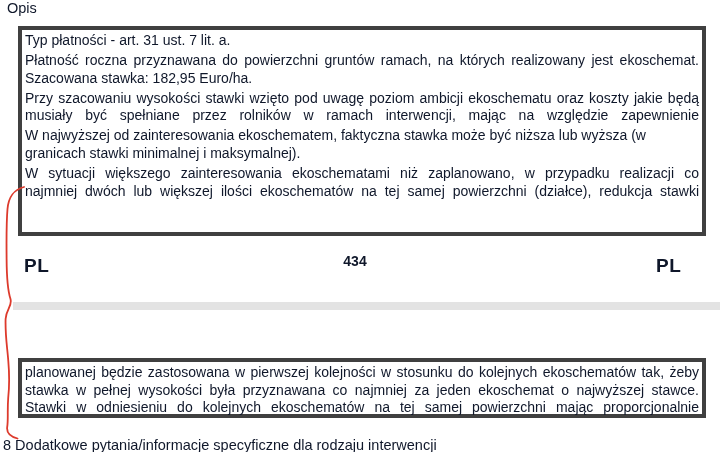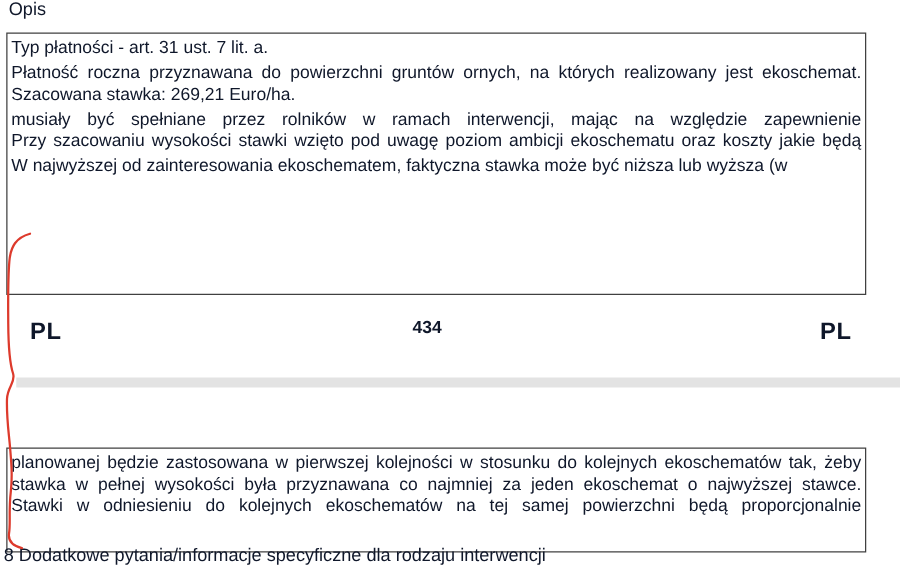--- a/index.html
+++ b/index.html
@@ -5,72 +5,77 @@
   html,body{margin:0;padding:0;background:#ffffff;}
   #stage{
     position:relative;width:720px;height:452px;background:#ffffff;
     overflow:hidden;
     font-family:Liberation Sans, sans-serif;
     color:#0f172a;
   }
   .abs{position:absolute;}
   .section-label{left:7px;top:0px;font-size:14.5px;}
   .pbox{
-    left:5px;width:688px;border:1px solid #404040;
+    left:18px;width:688px;border:4px solid #404040;
     padding:2px 3px;box-sizing:border-box;background:#ffffff;
   }
   #box1{top:26px;height:210px;}
-  #box2{top:358px;height:84px;}
+  #box2{top:358px;height:60px;}
   .para{margin:0 0 2.5px 0;}
   .para:last-child{margin-bottom:0;}
   .ln{font-size:14px;line-height:17.6px;white-space:normal;}
   .ln.j{text-align:justify;text-align-last:justify;}
   .footer-pl{top:255px;font-size:19px;font-weight:bold;letter-spacing:0.5px;}
   #pl-left{left:24px;}
   #pl-right{left:656px;}
-  #page-num{left:330px;top:253px;width:50px;font-size:14px;font-weight:bold;}
+  #page-num{left:330px;top:253px;width:50px;text-align:center;font-size:14px;font-weight:bold;}
   #separator{left:13px;top:302px;width:707px;height:8px;background:#e3e3e3;}
   #heading2{left:3px;top:437px;font-size:14.5px;white-space:nowrap;}
   #annotation-svg{left:0;top:0;width:32px;height:452px;pointer-events:none;}
 </style>
 </head>
 <body>
 
 <div id="stage">
 
   <div class="abs section-label">Opis</div>
 
   <div class="abs pbox" id="box1">
     <div class="para">
       <div class="ln">Typ płatności - art. 31 ust. 7 lit. a.</div>
     </div>
     <div class="para">
-      <div class="ln j">Płatność roczna przyznawana do powierzchni gruntów ornych, na których realizowany jest ekoschemat.</div>
-      <div class="ln">Szacowana stawka: 269,21 Euro/ha.</div>
+      <div class="ln j">Płatność roczna przyznawana do powierzchni gruntów ramach, na których realizowany jest ekoschemat.</div>
+      <div class="ln">Szacowana stawka: 182,95 Euro/ha.</div>
     </div>
     <div class="para">
+      <div class="ln j">Przy szacowaniu wysokości stawki wzięto pod uwagę poziom ambicji ekoschematu oraz koszty jakie będą</div>
       <div class="ln j">musiały być spełniane przez rolników w ramach interwencji, mając na względzie zapewnienie</div>
-      <div class="ln j">Przy szacowaniu wysokości stawki wzięto pod uwagę poziom ambicji ekoschematu oraz koszty jakie będą</div>
     </div>
     <div class="para">
       <div class="ln">W najwyższej od zainteresowania ekoschematem, faktyczna stawka może być niższa lub wyższa (w</div>
+      <div class="ln">granicach stawki minimalnej i maksymalnej).</div>
+    </div>
+    <div class="para">
+      <div class="ln j">W sytuacji większego zainteresowania ekoschematami niż zaplanowano, w przypadku realizacji co</div>
+      <div class="ln j">najmniej dwóch lub większej ilości ekoschematów na tej samej powierzchni (działce), redukcja stawki</div>
     </div>
   </div>
 
   <div class="abs footer-pl" id="pl-left">PL</div>
   <div class="abs" id="page-num">434</div>
   <div class="abs footer-pl" id="pl-right">PL</div>
 
   <div class="abs" id="separator"></div>
 
   <div class="abs pbox" id="box2">
     <div class="para">
       <div class="ln j">planowanej będzie zastosowana w pierwszej kolejności w stosunku do kolejnych ekoschematów tak, żeby</div>
       <div class="ln j">stawka w pełnej wysokości była przyznawana co najmniej za jeden ekoschemat o najwyższej stawce.</div>
-      <div class="ln j">Stawki w odniesieniu do kolejnych ekoschematów na tej samej powierzchni będą proporcjonalnie</div>
+      <div class="ln j">Stawki w odniesieniu do kolejnych ekoschematów na tej samej powierzchni mając proporcjonalnie</div>
     </div>
   </div>
 
   <div class="abs" id="heading2">8 Dodatkowe pytania/informacje specyficzne dla rodzaju interwencji</div>
 
   <svg class="abs" id="annotation-svg" viewBox="0 0 32 452">
     <path d="M 24 187
              C 13 190, 8.5 197, 7.5 209
              C 6.2 224, 6.5 242, 6.6 259
              C 6.7 276, 7.2 289, 10.5 299

